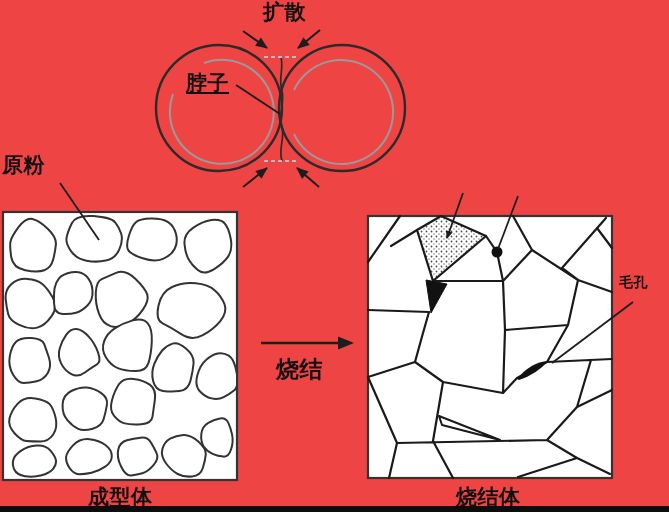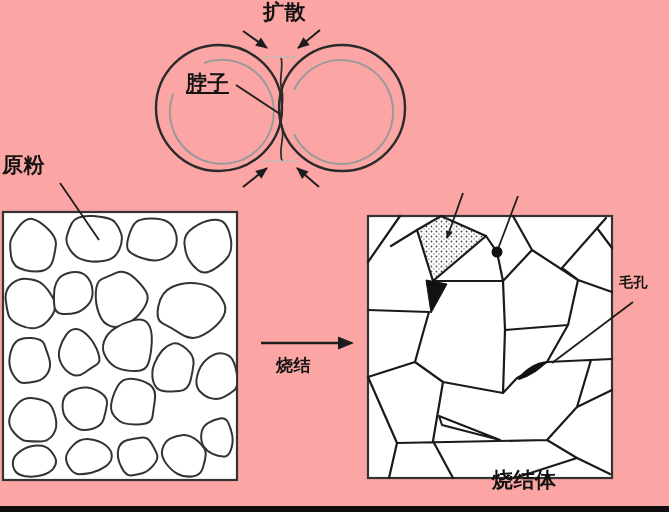--- a/index.html
+++ b/index.html
@@ -1,25 +1,25 @@
 <!DOCTYPE html>
 <html><head>
 <meta charset="utf-8">
 <style>
   html,body{margin:0;padding:0;background:#ffffff;}
   .stage{
-    position:relative;width:669px;height:512px;background:#fca5a5;overflow:hidden;
+    position:relative;width:669px;height:512px;background:#ef4444;overflow:hidden;
     font-family:"DejaVu Sans","Liberation Sans",sans-serif;color:#111;
   }
   .stage svg{position:absolute;left:0;top:0;}
   .lbl{
     position:absolute;font-size:21px;font-weight:600;line-height:1.05;
     color:#111;white-space:nowrap;letter-spacing:0.5px;
   }
-  .lbl.big{font-size:17px;}
+  .lbl.big{font-size:23px;}
   .lbl.mid{font-size:14px;}
   .bottom-bar{position:absolute;left:0;top:506px;width:669px;height:6px;background:#0d0d0d;}
 </style>
 </head>
 <body>
 
 <div class="stage">
 
   <svg width="669" height="512" viewBox="0 0 669 512">
     <defs>
@@ -127,16 +127,17 @@
       <line x1="518" y1="196" x2="498" y2="249" stroke="#1d1d1d" stroke-width="1.8"></line>
       <line x1="633" y1="302" x2="552" y2="363" stroke="#1d1d1d" stroke-width="1.8"></line>
     </g>
   </svg>
 
   <div class="lbl" style="left:263px;top:1px;">扩散</div>
   <div class="lbl" style="left:186px;top:72px;text-decoration:underline;">脖子</div>
   <div class="lbl" style="left:2px;top:154px;">原粉</div>
   <div class="lbl big" style="left:276px;top:357px;">烧结</div>
   <div class="lbl mid" style="left:619px;top:275px;">毛孔</div>
-  <div class="lbl" style="left:456px;top:469px;margin-left:36px;">烧结体</div>
+  <div class="lbl" style="left:88px;top:486px;">成型体</div>
+  <div class="lbl" style="left:456px;top:486px;">烧结体</div>
 
   <div class="bottom-bar"></div>
 </div>
 
 </body></html>

